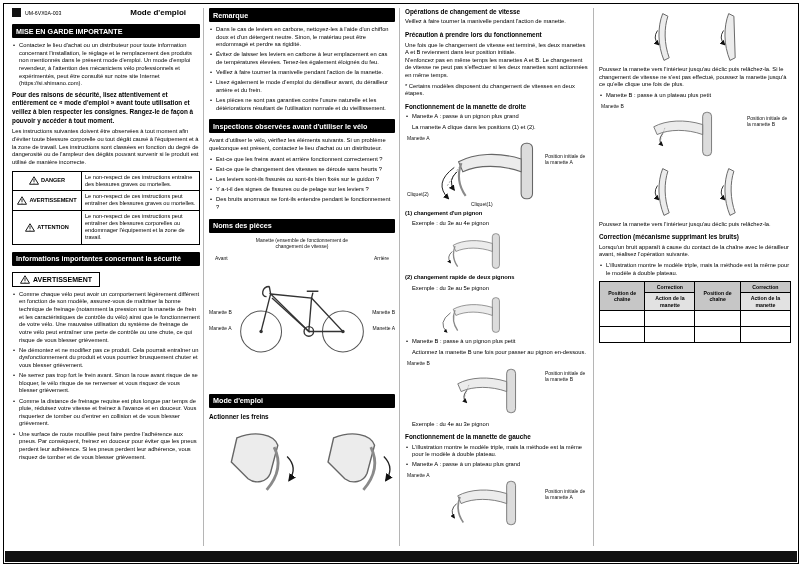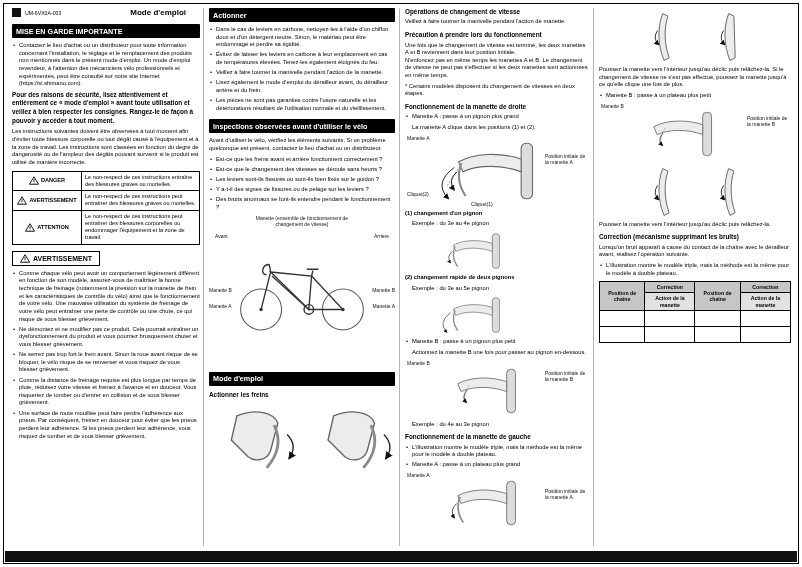--- a/index.html
+++ b/index.html
@@ -117,59 +117,61 @@
                 <rect x="9.2" y="13.4" width="1.6" height="1.6" fill="#000"></rect>
               </svg>
           <span>ATTENTION</span>
         </span>
       </td>
       <td>Le non-respect de ces instructions peut entraîner des blessures corporelles ou endommager l'équipement et la zone de travail.</td>
     </tr>
   </tbody>
     </table>
 
+  <div class="sec">Informations importantes concernant la sécurité</div>
   <div class="warn-badge">
     <svg class="tri" viewBox="0 0 20 18">
         <path d="M10 1.5 L19 16.5 H1 Z" fill="#fff" stroke="#000" stroke-width="1.8" stroke-linejoin="round"></path>
         <rect x="9.2" y="6" width="1.6" height="6" fill="#000"></rect>
         <rect x="9.2" y="13.4" width="1.6" height="1.6" fill="#000"></rect>
       </svg>
     <span>AVERTISSEMENT</span>
   </div>
   <ul>
     <li>Comme chaque vélo peut avoir un comportement légèrement différent en fonction de son modèle, assurez-vous de maîtriser la bonne technique de freinage (notamment la pression sur la manette de frein et les caractéristiques de contrôle du vélo) ainsi que le fonctionnement de votre vélo. Une mauvaise utilisation du système de freinage de votre vélo peut entraîner une perte de contrôle ou une chute, ce qui risque de vous blesser grièvement.</li>
     <li>Ne démontez et ne modifiez pas ce produit. Cela pourrait entraîner un dysfonctionnement du produit et vous pourriez brusquement chuter et vous blesser grièvement.</li>
     <li>Ne serrez pas trop fort le frein avant. Sinon la roue avant risque de se bloquer, le vélo risque de se renverser et vous risquez de vous blesser grièvement.</li>
     <li>Comme la distance de freinage requise est plus longue par temps de pluie, réduisez votre vitesse et freinez à l'avance et en douceur. Vous risqueriez de tomber ou d'entrer en collision et de vous blesser grièvement.</li>
     <li>Une surface de route mouillée peut faire perdre l'adhérence aux pneus. Par conséquent, freinez en douceur pour éviter que les pneus perdent leur adhérence. Si les pneus perdent leur adhérence, vous risquez de tomber et de vous blesser grièvement.</li>
   </ul>
 </div>
 
 <div class="vrule" style="left:203px"></div>
 
 <div class="col" style="left:209px;width:186px">
-  <div class="sec" style="margin-top:0">Actionner</div>
+  <div class="sec" style="margin-top:0">Remarque</div>
   <ul>
     <li>Dans le cas de leviers en carbone, nettoyez-les à l'aide d'un chiffon doux et d'un détergent neutre. Sinon, le matériau peut être endommagé et perdre sa rigidité.</li>
     <li>Évitez de laisser les leviers en carbone à leur emplacement en cas de températures élevées. Tenez-les également éloignés du feu.</li>
     <li>Veillez à faire tourner la manivelle pendant l'action de la manette.</li>
     <li>Lisez également le mode d'emploi du dérailleur avant, du dérailleur arrière et du frein.</li>
     <li>Les pièces ne sont pas garanties contre l'usure naturelle et les détériorations résultant de l'utilisation normale et du vieillissement.</li>
   </ul>
 
   <div class="sec">Inspections observées avant d'utiliser le vélo</div>
   <p>Avant d'utiliser le vélo, vérifiez les éléments suivants. Si un problème quelconque est présent, contactez le lieu d'achat ou un distributeur.</p>
   <ul>
     <li>Est-ce que les freins avant et arrière fonctionnent correctement ?</li>
     <li>Est-ce que le changement des vitesses se déroule sans heurts ?</li>
     <li>Les leviers sont-ils fissurés ou sont-ils bien fixés sur le guidon ?</li>
     <li>Y a-t-il des signes de fissures ou de pelage sur les leviers ?</li>
     <li>Des bruits anormaux se font-ils entendre pendant le fonctionnement ?</li>
   </ul>
 
+  <div class="sec">Noms des pièces</div>
   <div class="fig" style="height:150px">
     <span class="lbl" style="left:50%;top:0;transform:translateX(-50%);width:96px;text-align:center">Manette (ensemble de fonctionnement de changement de vitesse)</span>
     <span class="lbl" style="left:6px;top:18px">Avant</span>
     <span class="lbl" style="right:6px;top:18px">Arrière</span>
     <span class="lbl" style="left:0;top:72px">Manette B</span>
     <span class="lbl" style="left:0;top:88px">Manette A</span>
     <span class="lbl" style="right:0;top:72px">Manette B</span>
     <span class="lbl" style="right:0;top:88px">Manette A</span>
     <svg viewBox="0 0 220 130" style="position:absolute;left:50%;top:28px;width:150px;height:92px;transform:translateX(-50%)">
       <circle cx="50" cy="95" r="30" class="s-thin"></circle>

